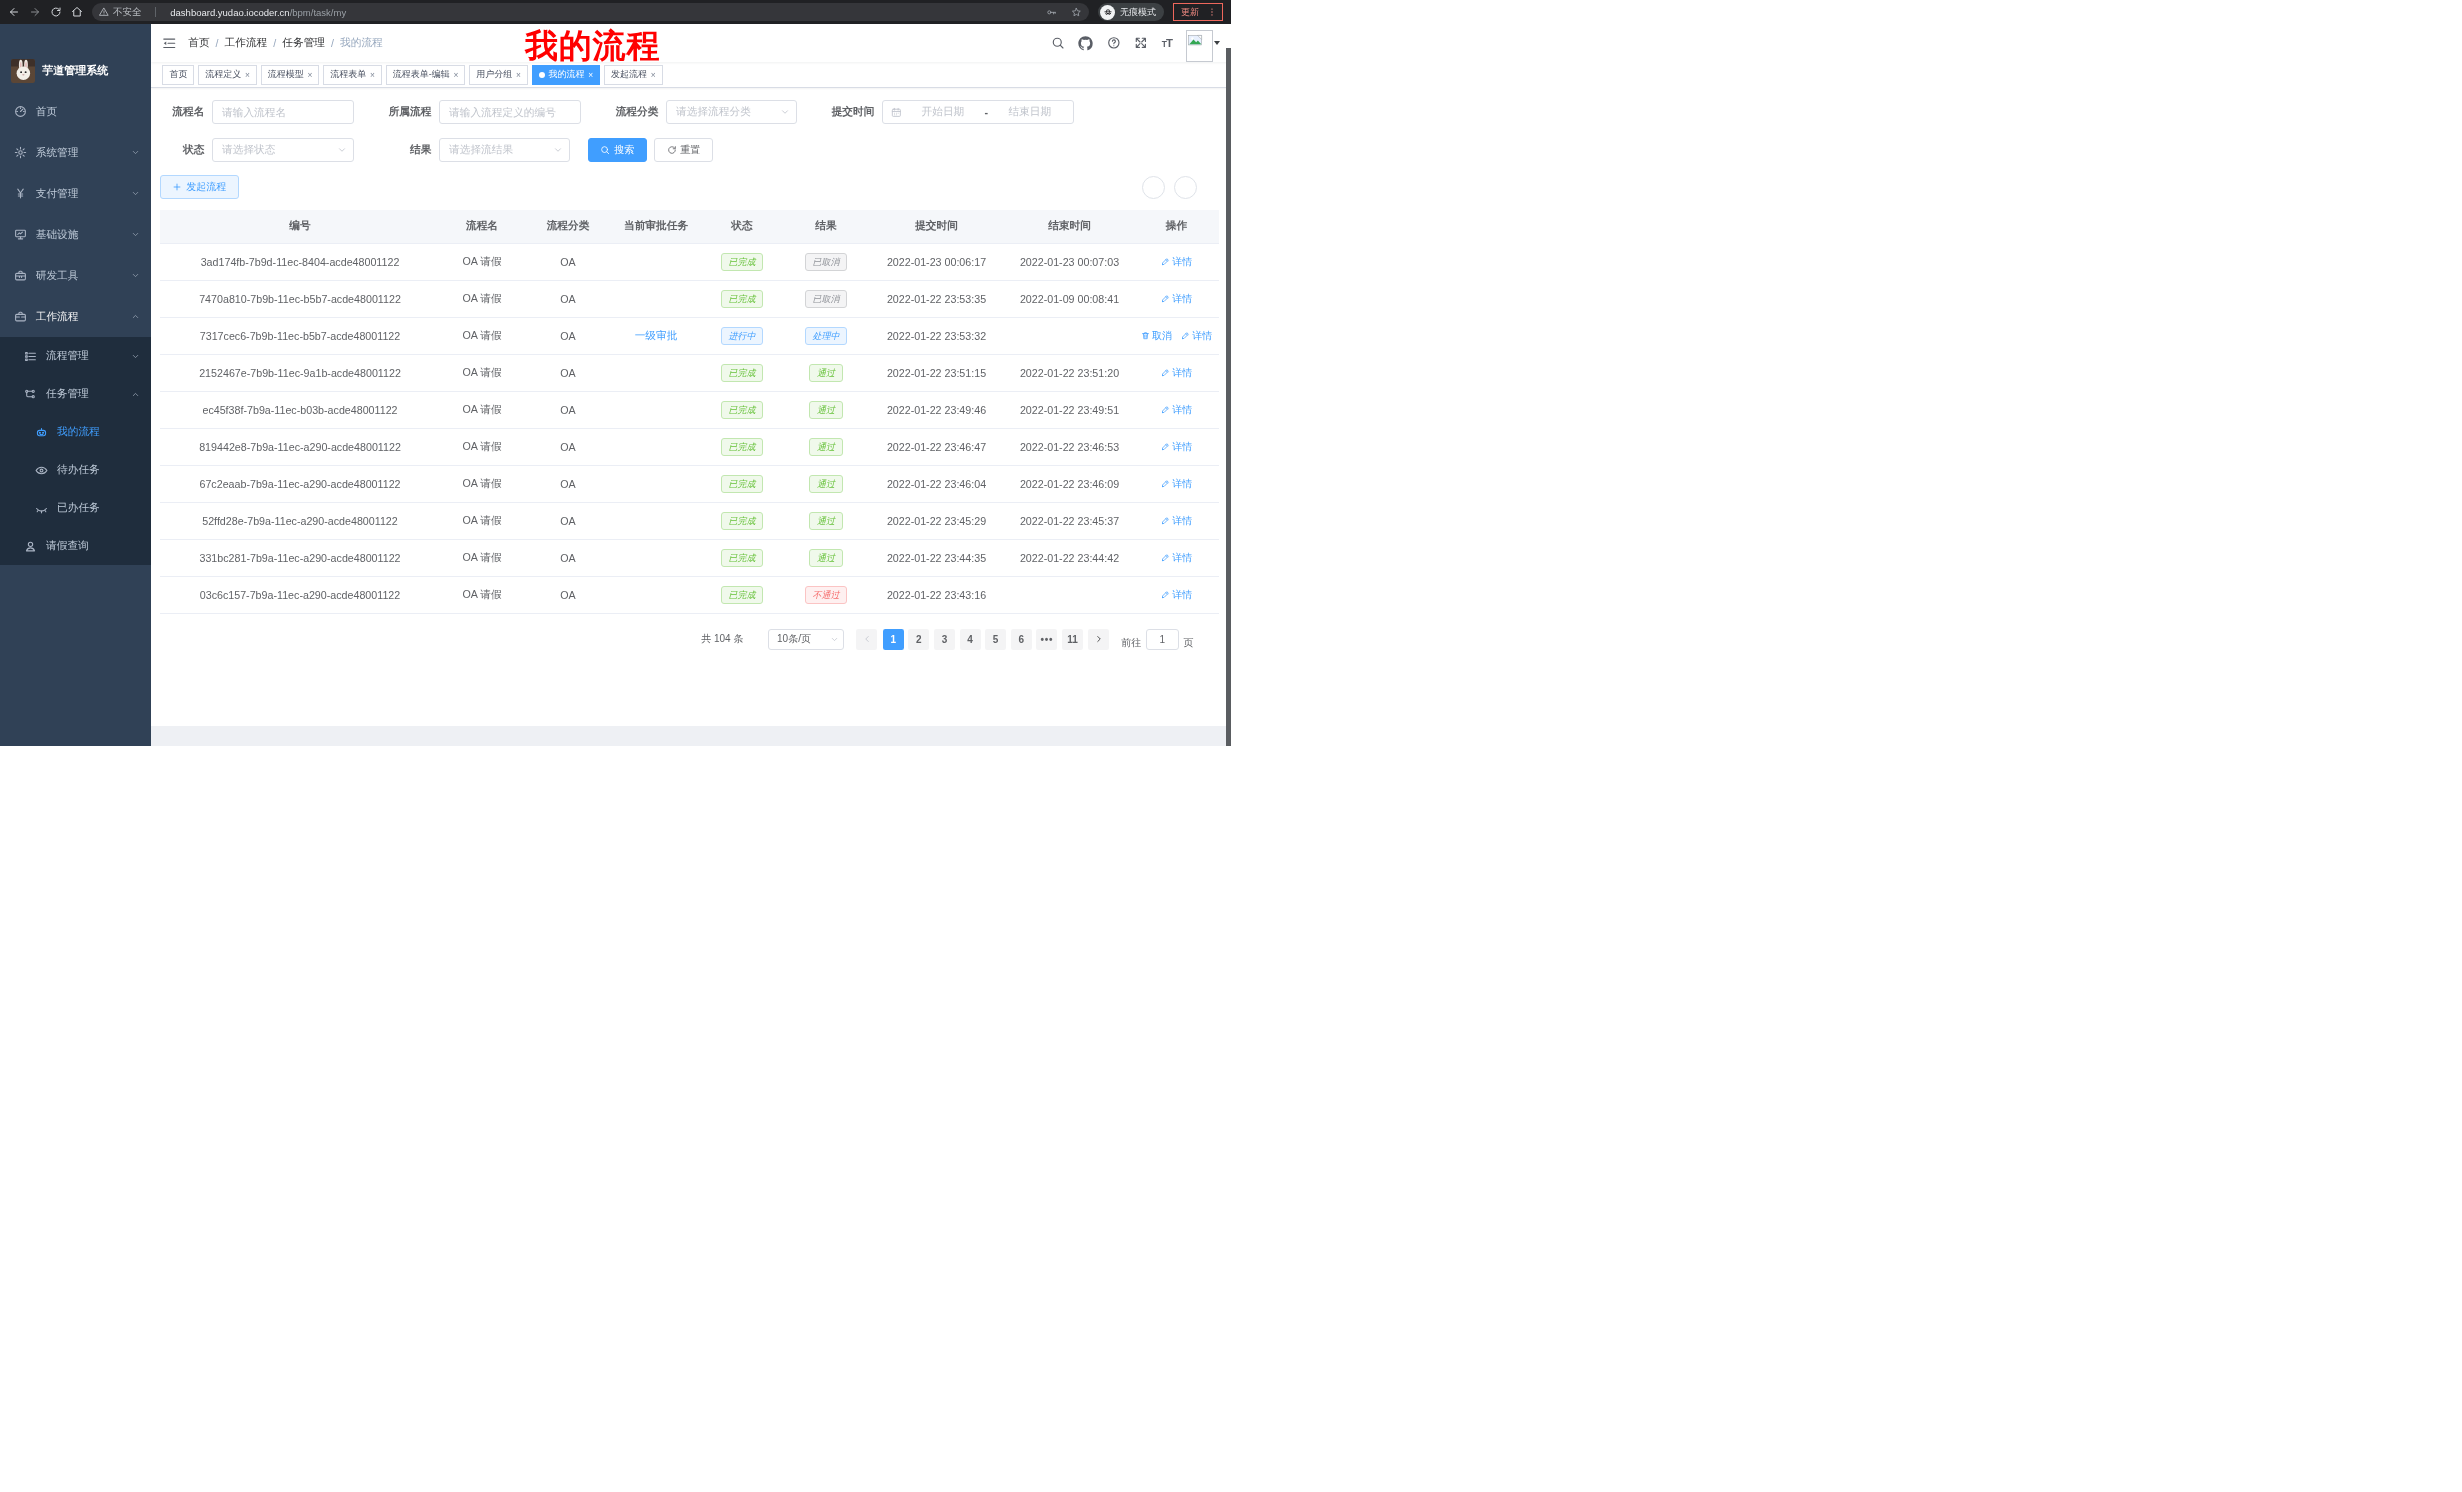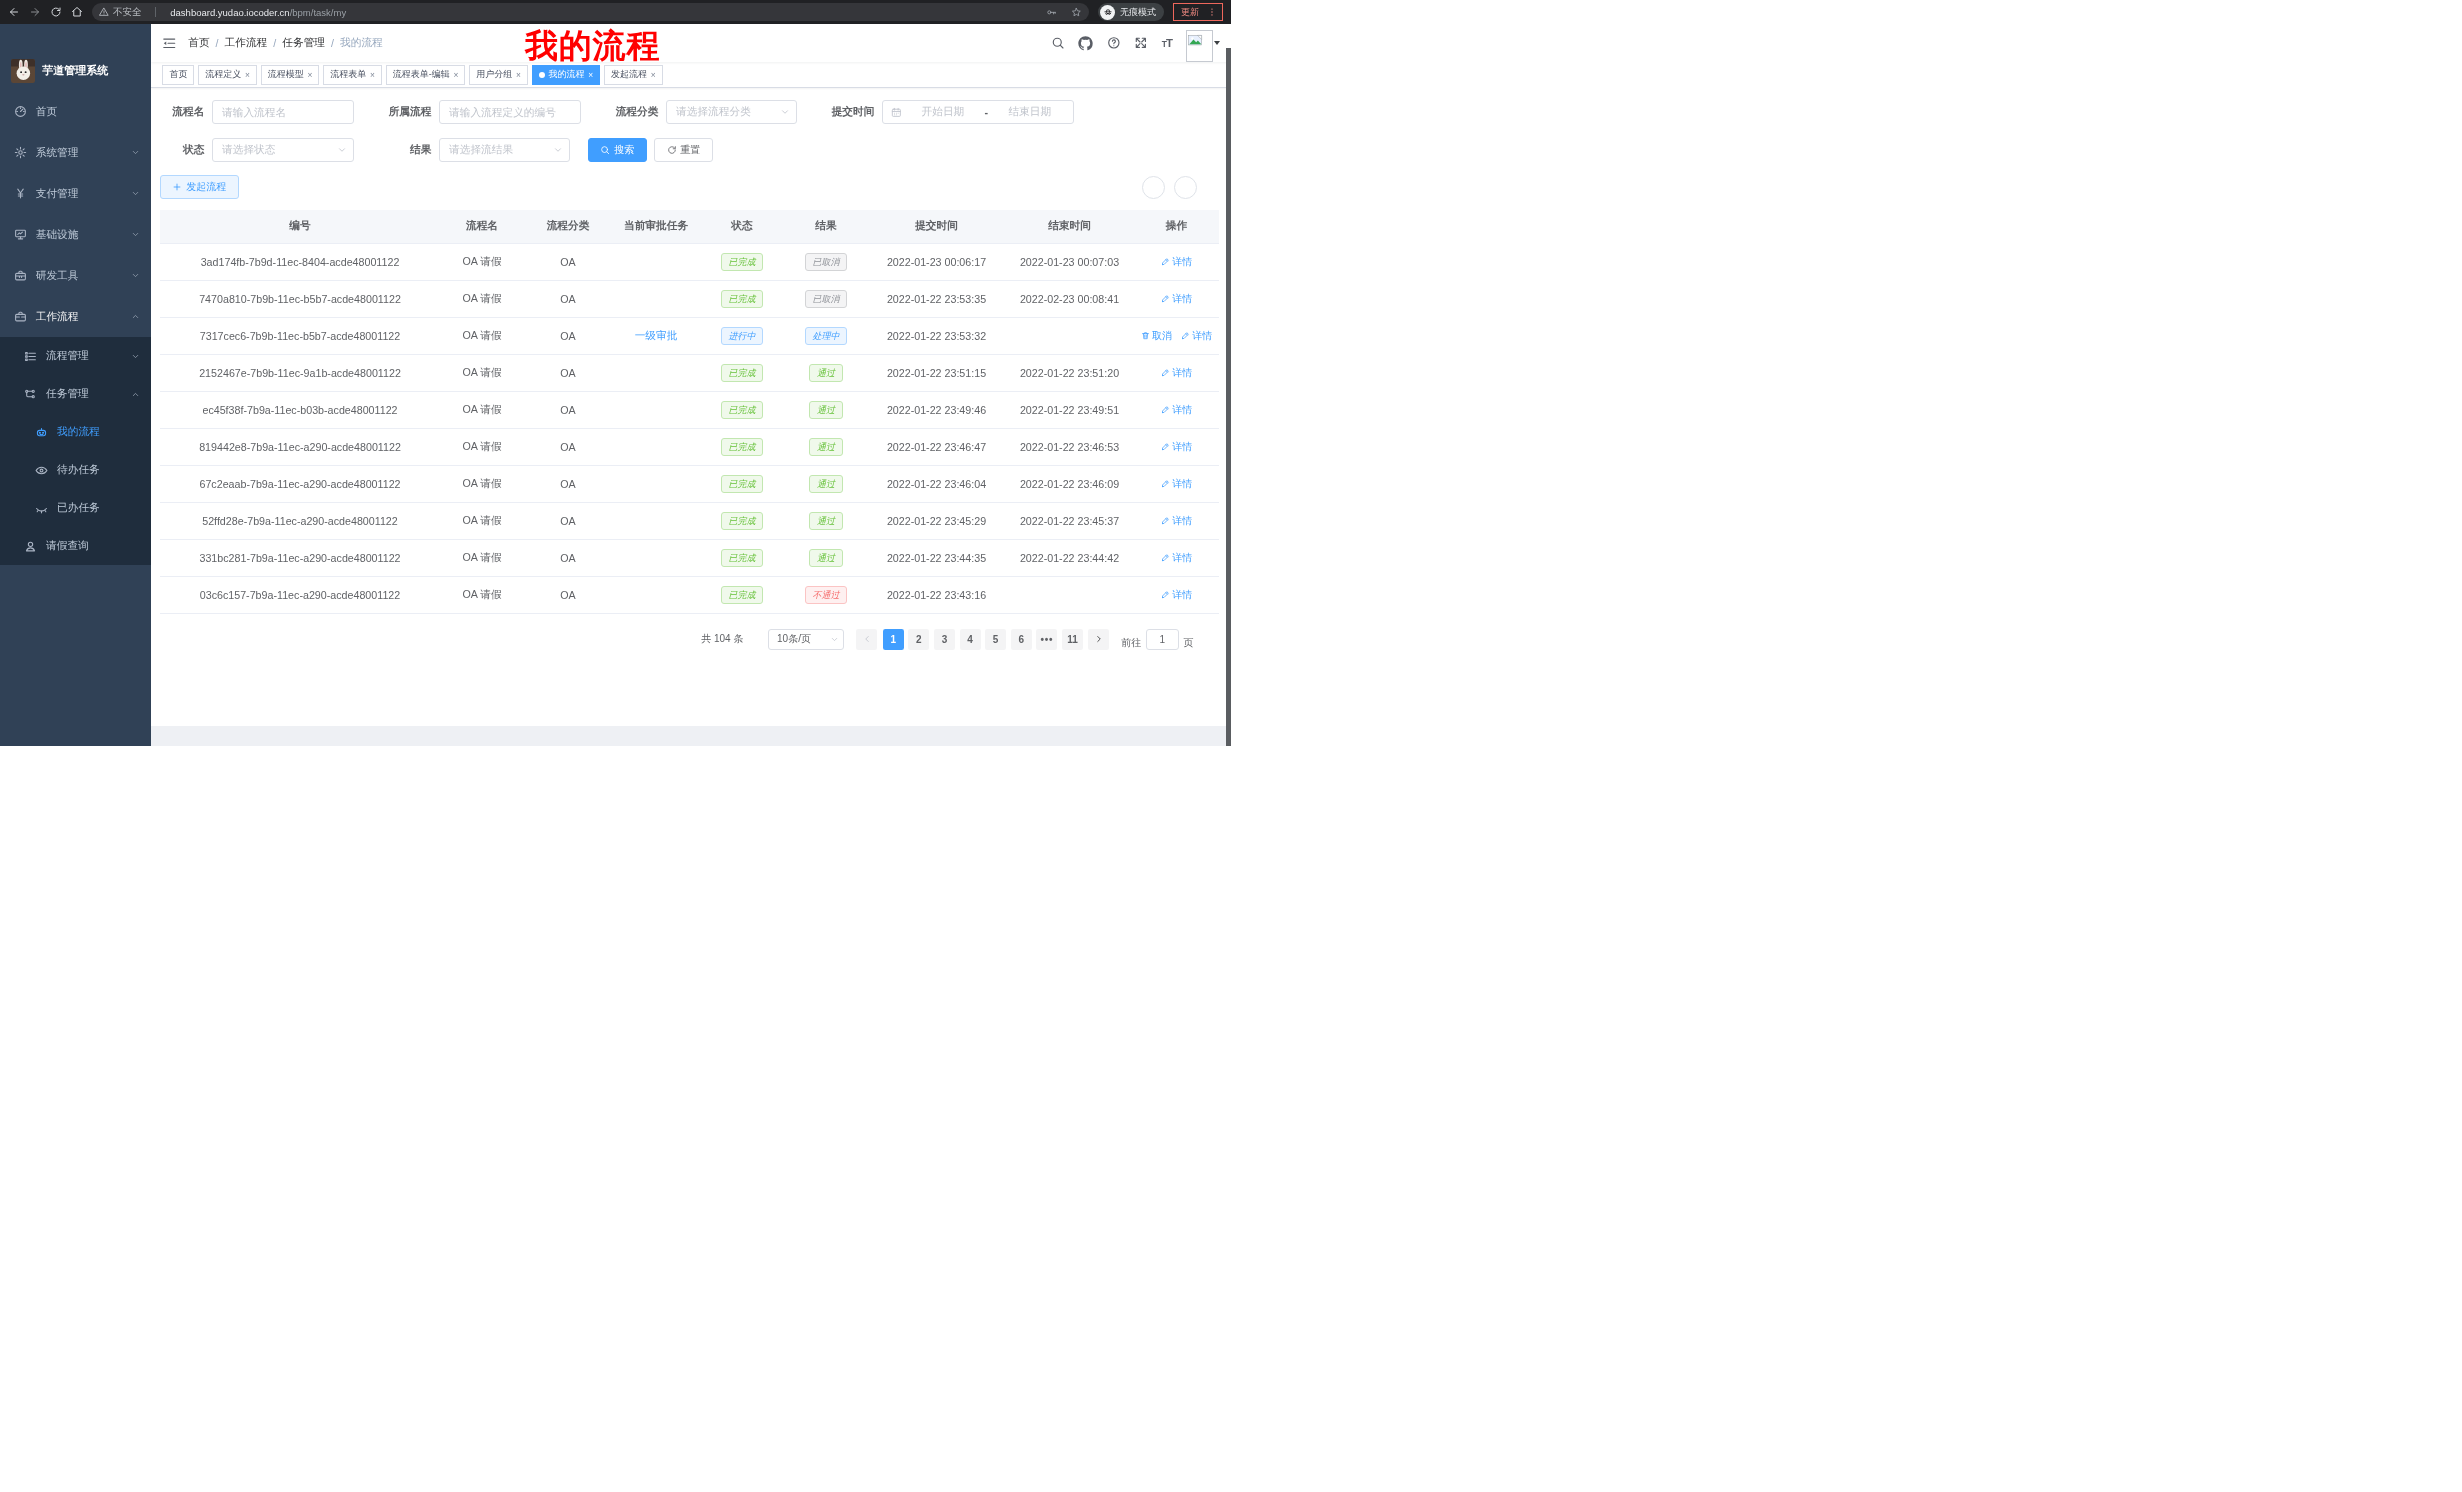--- a/index.html
+++ b/index.html
@@ -625,21 +625,21 @@
                 </span></td>
             </tr>
             <tr>
               <td>7470a810-7b9b-11ec-b5b7-acde48001122</td>
               <td>OA 请假</td>
               <td>OA</td>
               <td></td>
               <td><span class="el-tag t-success">已完成</span></td>
               <td><span class="el-tag t-info">已取消</span></td>
               <td>2022-01-22 23:53:35</td>
-              <td>2022-02-23 00:08:41</td>
+              <td>2022-01-09 00:08:41</td>
               <td><span class="ops">
                   <span class="lnk">
                     <span class="icn">
                       <svg viewBox="0 0 24 24" fill="none" stroke="currentColor" stroke-width="2" stroke-linecap="round" stroke-linejoin="round">
                         <path d="M4 20h4L19.5 8.5l-4-4L4 16v4zM13 7l4 4"></path>
                       </svg>
                     </span>
                     <span>详情</span>
                   </span>
                 </span></td>

